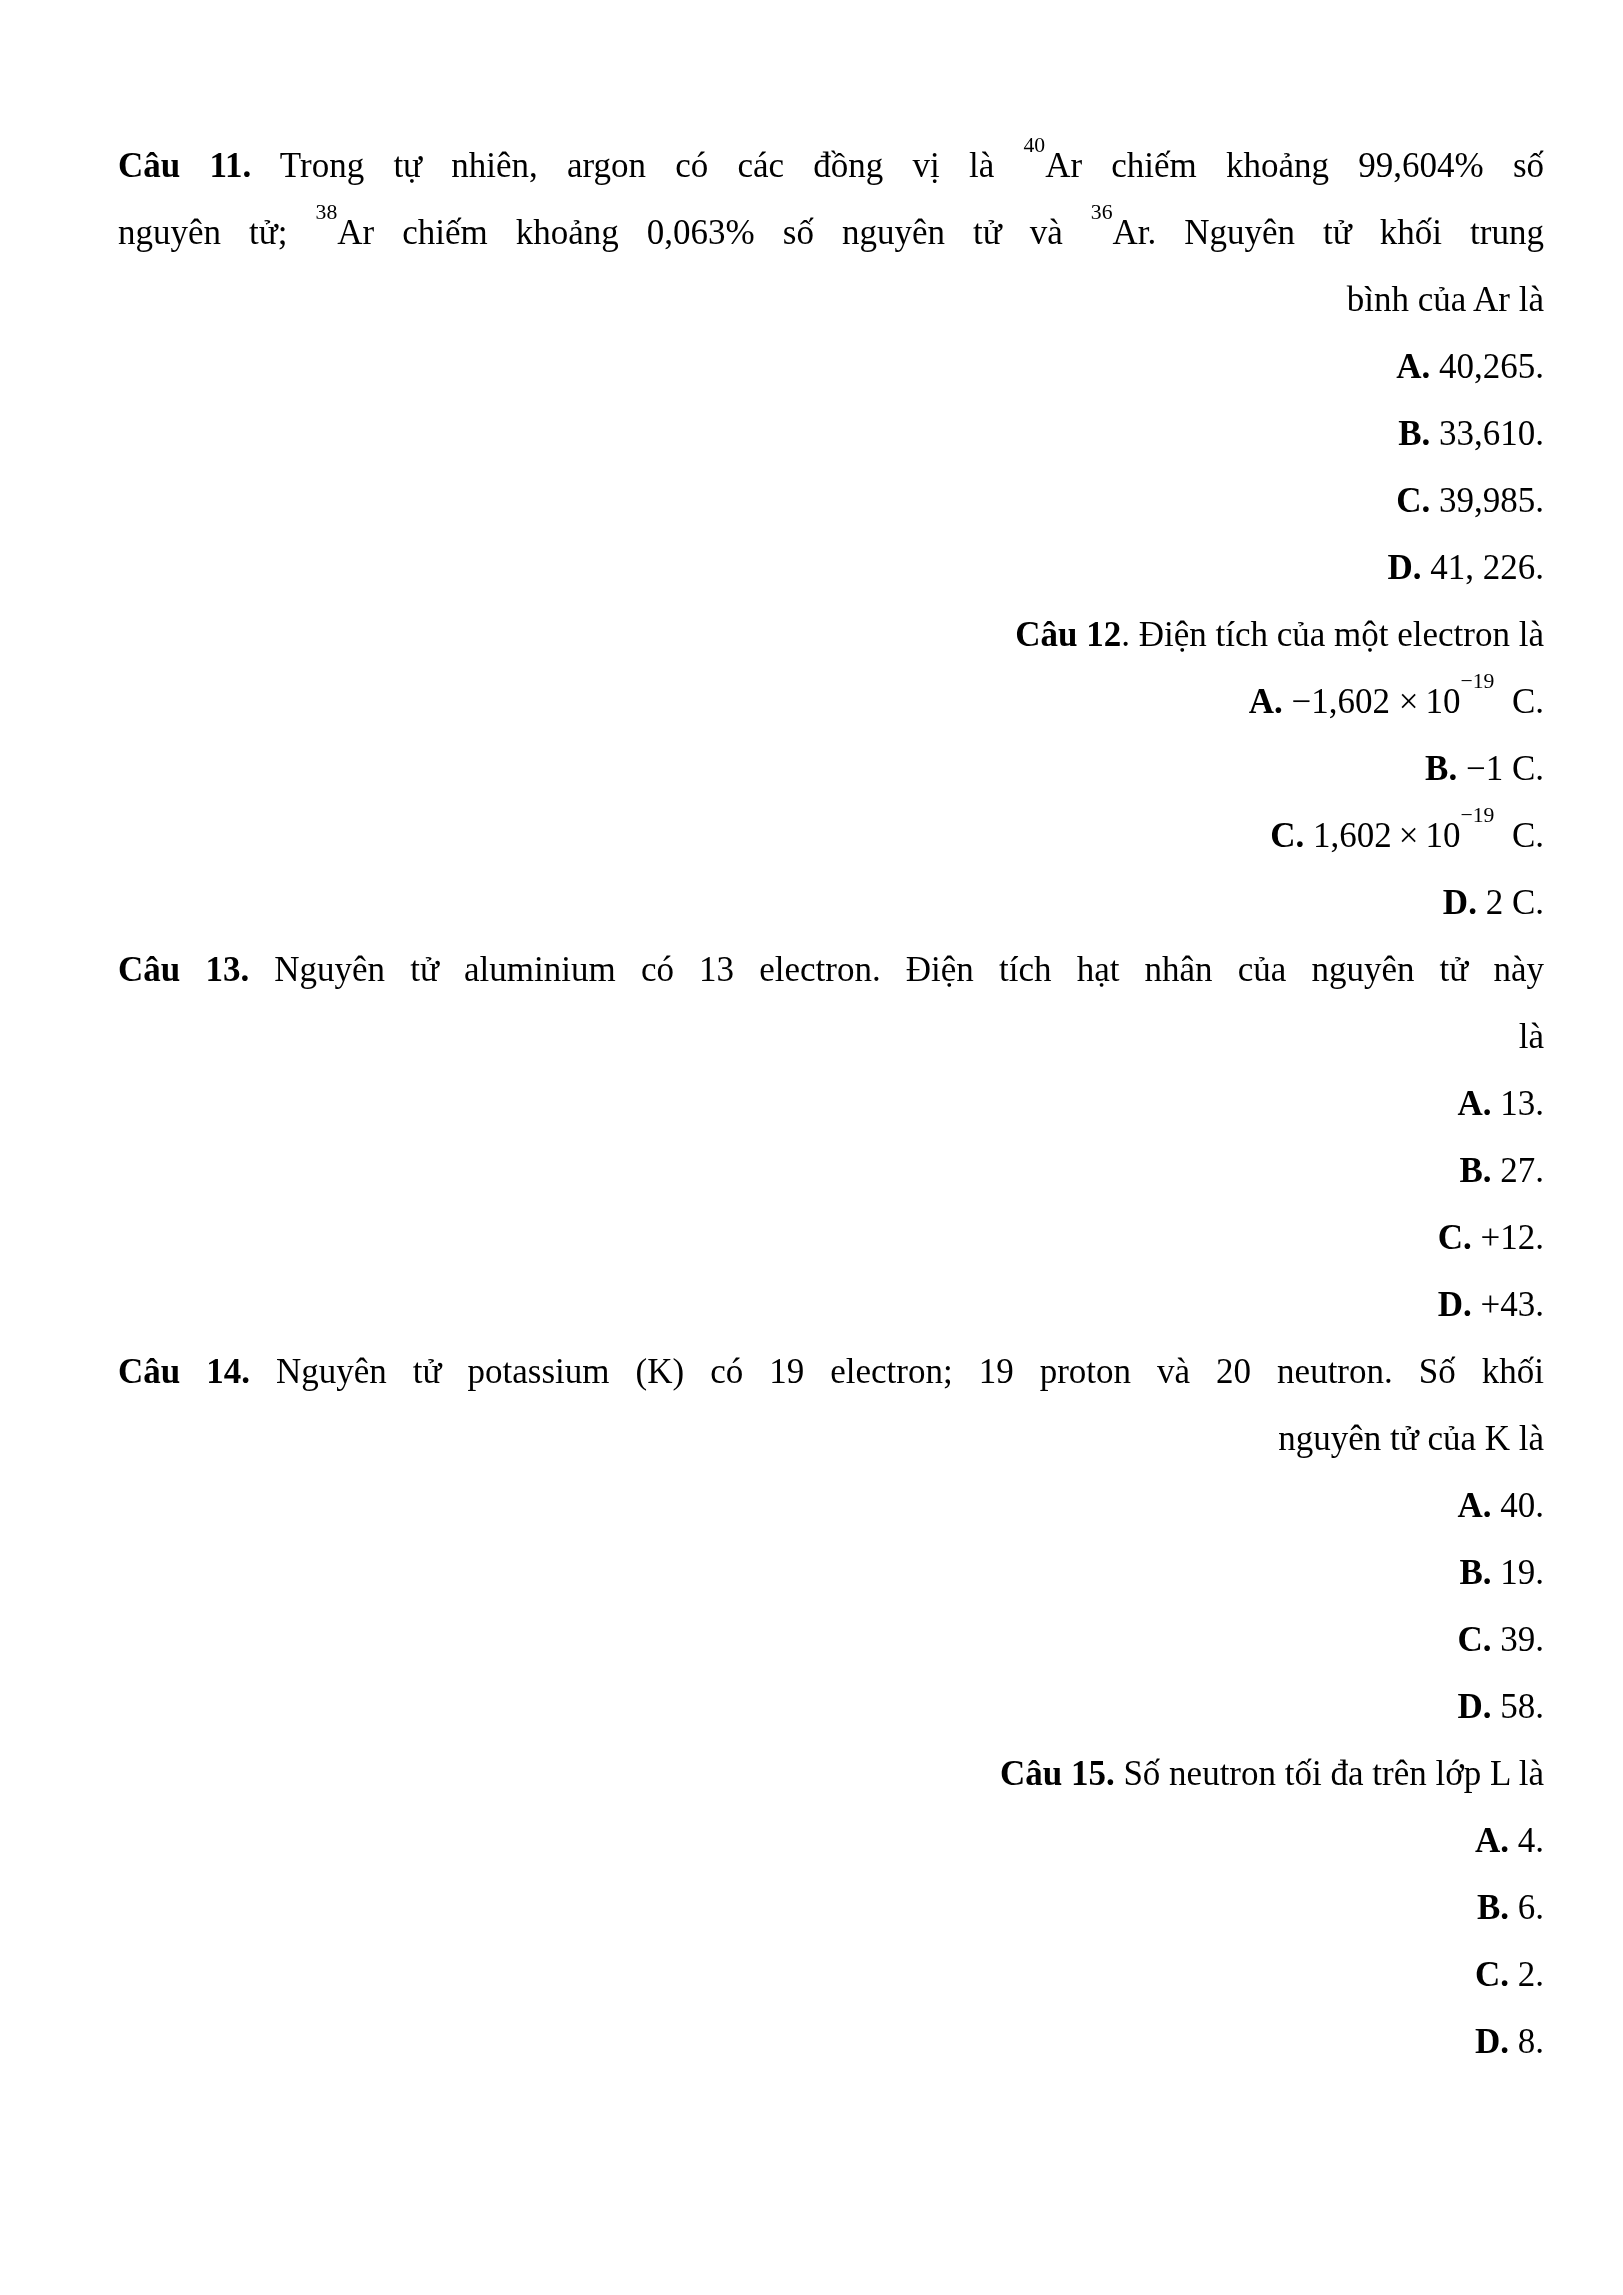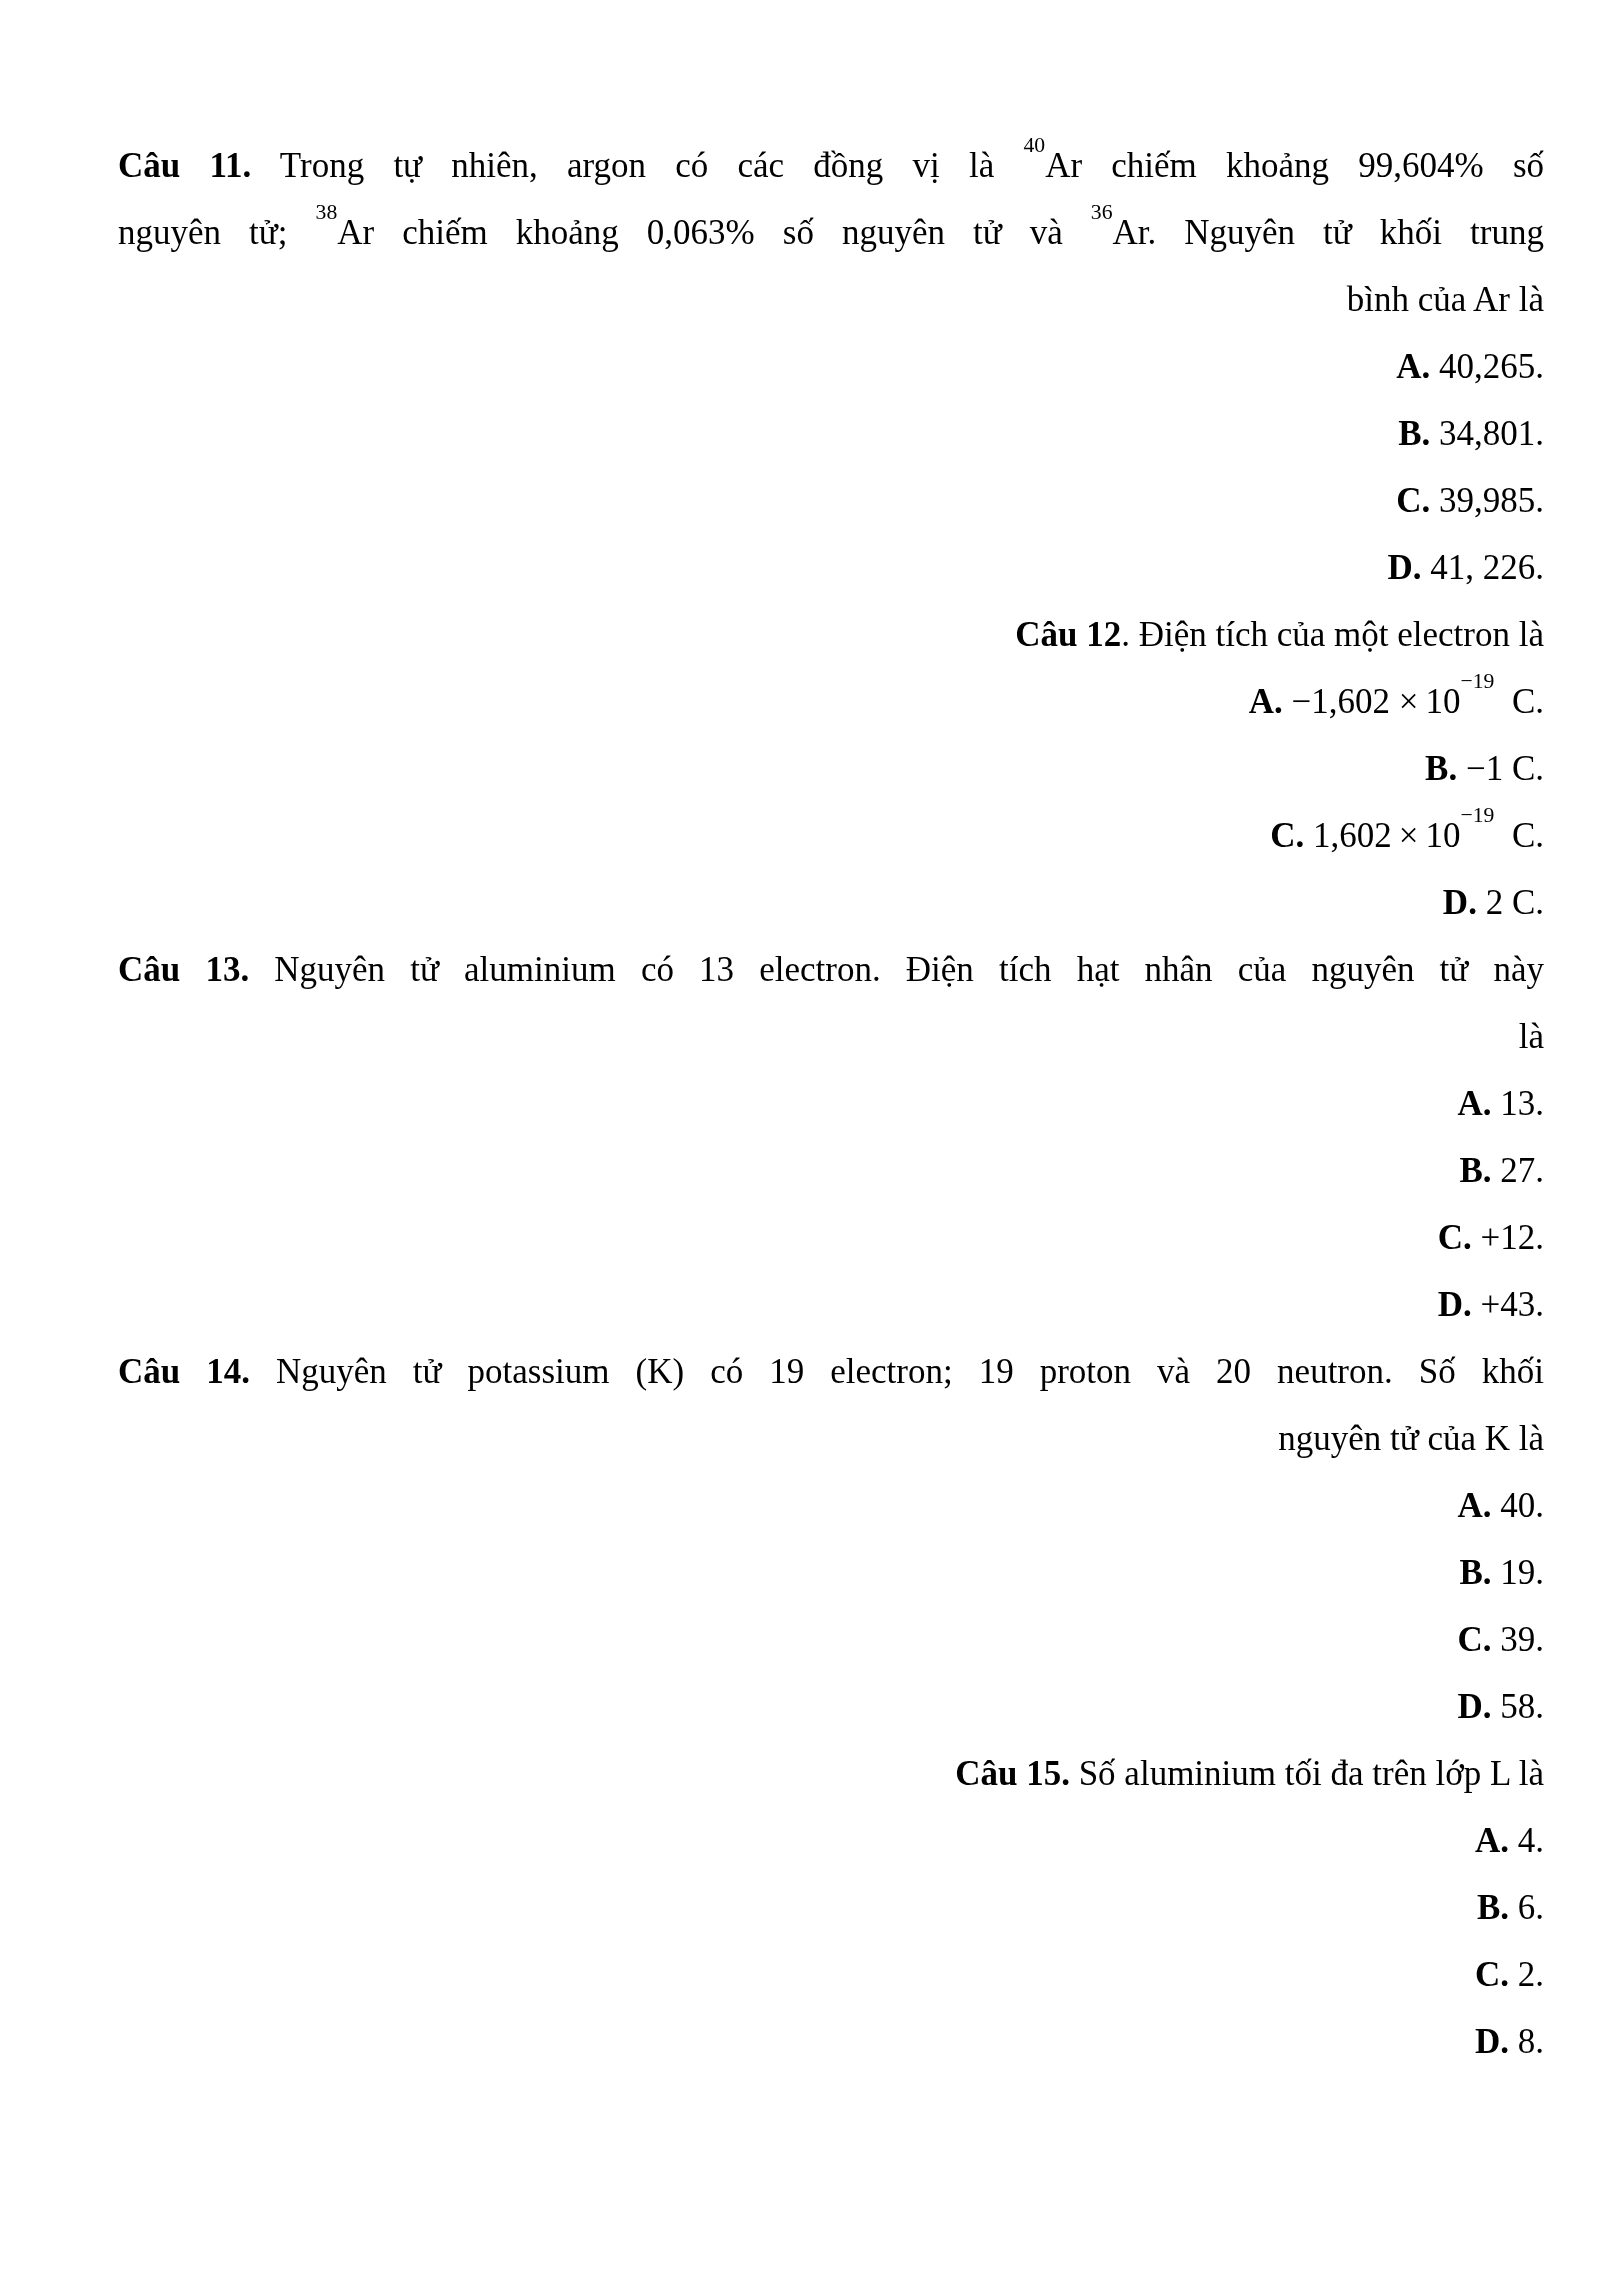--- a/index.html
+++ b/index.html
@@ -43,21 +43,21 @@
 </head>
 <body>
 
 <div class="page" style="--page-bg: #ffffff; --text-color: #000000;">
   <div class="content">
       <div class="question-block">
         <div class="line justified"><span class="seg-bold">Câu 11.</span><span class="seg"> Trong tự nhiên, argon có các đồng vị là </span><sup class="seg-sup">40</sup><span class="seg">Ar chiếm khoảng 99,604% số</span></div>
         <div class="line justified"><span class="seg">nguyên tử; </span><sup class="seg-sup">38</sup><span class="seg">Ar chiếm khoảng 0,063% số nguyên tử và </span><sup class="seg-sup">36</sup><span class="seg">Ar. Nguyên tử khối trung</span></div>
         <div class="line"><span class="seg">bình của Ar là</span></div>
         <div class="line option-line"><span class="seg-bold">A.</span><span class="seg"> 40,265.</span></div>
-        <div class="line option-line"><span class="seg-bold">B.</span><span class="seg"> 34,801.</span></div>
+        <div class="line option-line"><span class="seg-bold">B.</span><span class="seg"> 33,610.</span></div>
         <div class="line option-line"><span class="seg-bold">C.</span><span class="seg"> 39,985.</span></div>
         <div class="line option-line"><span class="seg-bold">D.</span><span class="seg"> 41, 226.</span></div>
       </div>
       <div class="question-block">
         <div class="line"><span class="seg-bold">Câu 12</span><span class="seg">. Điện tích của một electron là</span></div>
         <div class="line option-line"><span class="seg-bold">A.</span><span class="seg"> −1,602 × 10</span><sup class="seg-sup">−19</sup><span class="seg"> C.</span></div>
         <div class="line option-line"><span class="seg-bold">B.</span><span class="seg"> −1 C.</span></div>
         <div class="line option-line"><span class="seg-bold">C.</span><span class="seg"> 1,602 × 10</span><sup class="seg-sup">−19</sup><span class="seg"> C.</span></div>
         <div class="line option-line"><span class="seg-bold">D.</span><span class="seg"> 2 C.</span></div>
       </div>
@@ -71,21 +71,21 @@
       </div>
       <div class="question-block">
         <div class="line justified"><span class="seg-bold">Câu 14.</span><span class="seg"> Nguyên tử potassium (K) có 19 electron; 19 proton và 20 neutron. Số khối</span></div>
         <div class="line"><span class="seg">nguyên tử của K là</span></div>
         <div class="line option-line"><span class="seg-bold">A.</span><span class="seg"> 40.</span></div>
         <div class="line option-line"><span class="seg-bold">B.</span><span class="seg"> 19.</span></div>
         <div class="line option-line"><span class="seg-bold">C.</span><span class="seg"> 39.</span></div>
         <div class="line option-line"><span class="seg-bold">D.</span><span class="seg"> 58.</span></div>
       </div>
       <div class="question-block">
-        <div class="line"><span class="seg-bold">Câu 15.</span><span class="seg"> Số aluminium tối đa trên lớp L là</span></div>
+        <div class="line"><span class="seg-bold">Câu 15.</span><span class="seg"> Số neutron tối đa trên lớp L là</span></div>
         <div class="line option-line"><span class="seg-bold">A.</span><span class="seg"> 4.</span></div>
         <div class="line option-line"><span class="seg-bold">B.</span><span class="seg"> 6.</span></div>
         <div class="line option-line"><span class="seg-bold">C.</span><span class="seg"> 2.</span></div>
         <div class="line option-line"><span class="seg-bold">D.</span><span class="seg"> 8.</span></div>
       </div>
     </div>
 </div>
 
 
 </body></html>

